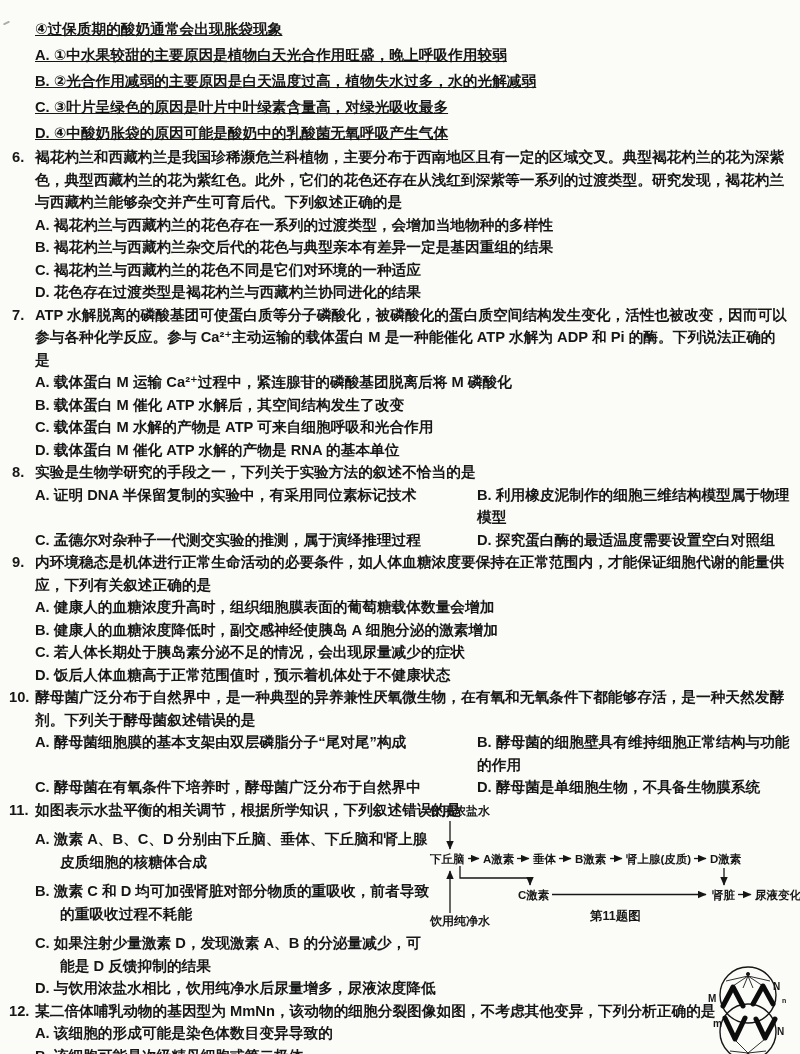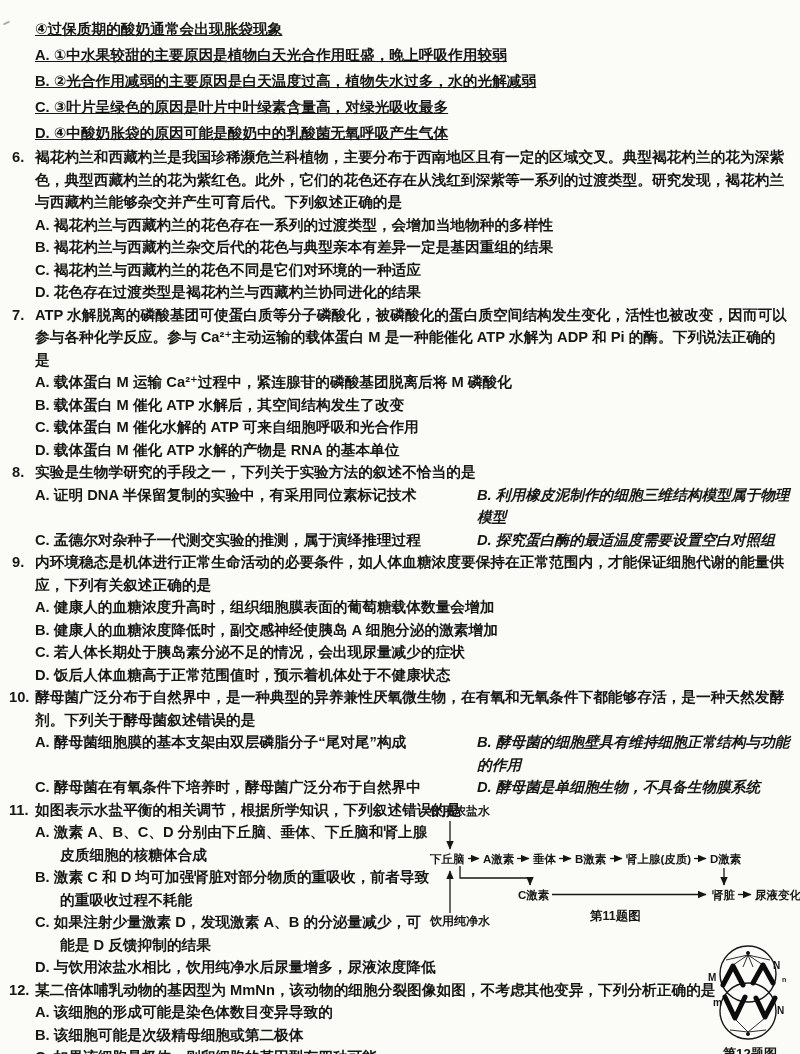--- a/index.html
+++ b/index.html
@@ -19,23 +19,23 @@
     background:#8a8a8a;transform:rotate(-25deg);border-radius:2px;opacity:.7;
   }
   .q{position:relative;padding-left:23px;}
   .q.loose{line-height:26px;text-decoration:underline;}
   .qnum{position:absolute;left:0px;top:0;}
   .qnum.wide{left:-3px;}
   .stem{}
   .opt{}
   .pair{display:flex;gap:30px;}
   .pair .c1{width:412px;flex:none;}
-  .pair .c2{flex:1;font-style:italic;}
+  .pair .c2{flex:1;}
   .q11-opts{width:396px;}
-  .hang{padding-left:25px;text-indent:-25px;}
+  .hang{padding-left:25px;text-indent:-25px;margin-top:7px;}
   .diagram11{position:absolute;left:414px;top:0px;width:380px;height:130px;}
   .diagram11 svg{display:block;}
   .diagram11 text{font-family:inherit;font-weight:700;fill:#161616;}
   .fig12{position:absolute;left:686px;top:-35px;width:104px;text-align:center;}
   .fig12 svg{display:block;margin:0 auto;}
   .fig12 text{font-family:inherit;font-weight:700;fill:#161616;}
   .fig-caption{font-size:13.2px;line-height:16px;margin-top:2px;}
 </style>
 </head>
 <body>
@@ -58,21 +58,21 @@
     <div class="opt">B. 褐花杓兰与西藏杓兰杂交后代的花色与典型亲本有差异一定是基因重组的结果</div>
     <div class="opt">C. 褐花杓兰与西藏杓兰的花色不同是它们对环境的一种适应</div>
     <div class="opt">D. 花色存在过渡类型是褐花杓兰与西藏杓兰协同进化的结果</div>
   </div>
 
   <div class="q">
     <span class="qnum">7.</span>
     <div class="stem">ATP 水解脱离的磷酸基团可使蛋白质等分子磷酸化，被磷酸化的蛋白质空间结构发生变化，活性也被改变，因而可以参与各种化学反应。参与 Ca²⁺主动运输的载体蛋白 M 是一种能催化 ATP 水解为 ADP 和 Pi 的酶。下列说法正确的是</div>
     <div class="opt">A. 载体蛋白 M 运输 Ca²⁺过程中，紧连腺苷的磷酸基团脱离后将 M 磷酸化</div>
     <div class="opt">B. 载体蛋白 M 催化 ATP 水解后，其空间结构发生了改变</div>
-    <div class="opt">C. 载体蛋白 M 催化水解的 ATP 可来自细胞呼吸和光合作用</div>
+    <div class="opt">C. 载体蛋白 M 水解的产物是 ATP 可来自细胞呼吸和光合作用</div>
     <div class="opt">D. 载体蛋白 M 催化 ATP 水解的产物是 RNA 的基本单位</div>
   </div>
 
   <div class="q">
     <span class="qnum">8.</span>
     <div class="stem">实验是生物学研究的手段之一，下列关于实验方法的叙述不恰当的是</div>
     <div class="pair">
       <span class="c1">A. 证明 DNA 半保留复制的实验中，有采用同位素标记技术</span>
       <span class="c2">B. 利用橡皮泥制作的细胞三维结构模型属于物理模型</span>
     </div>

